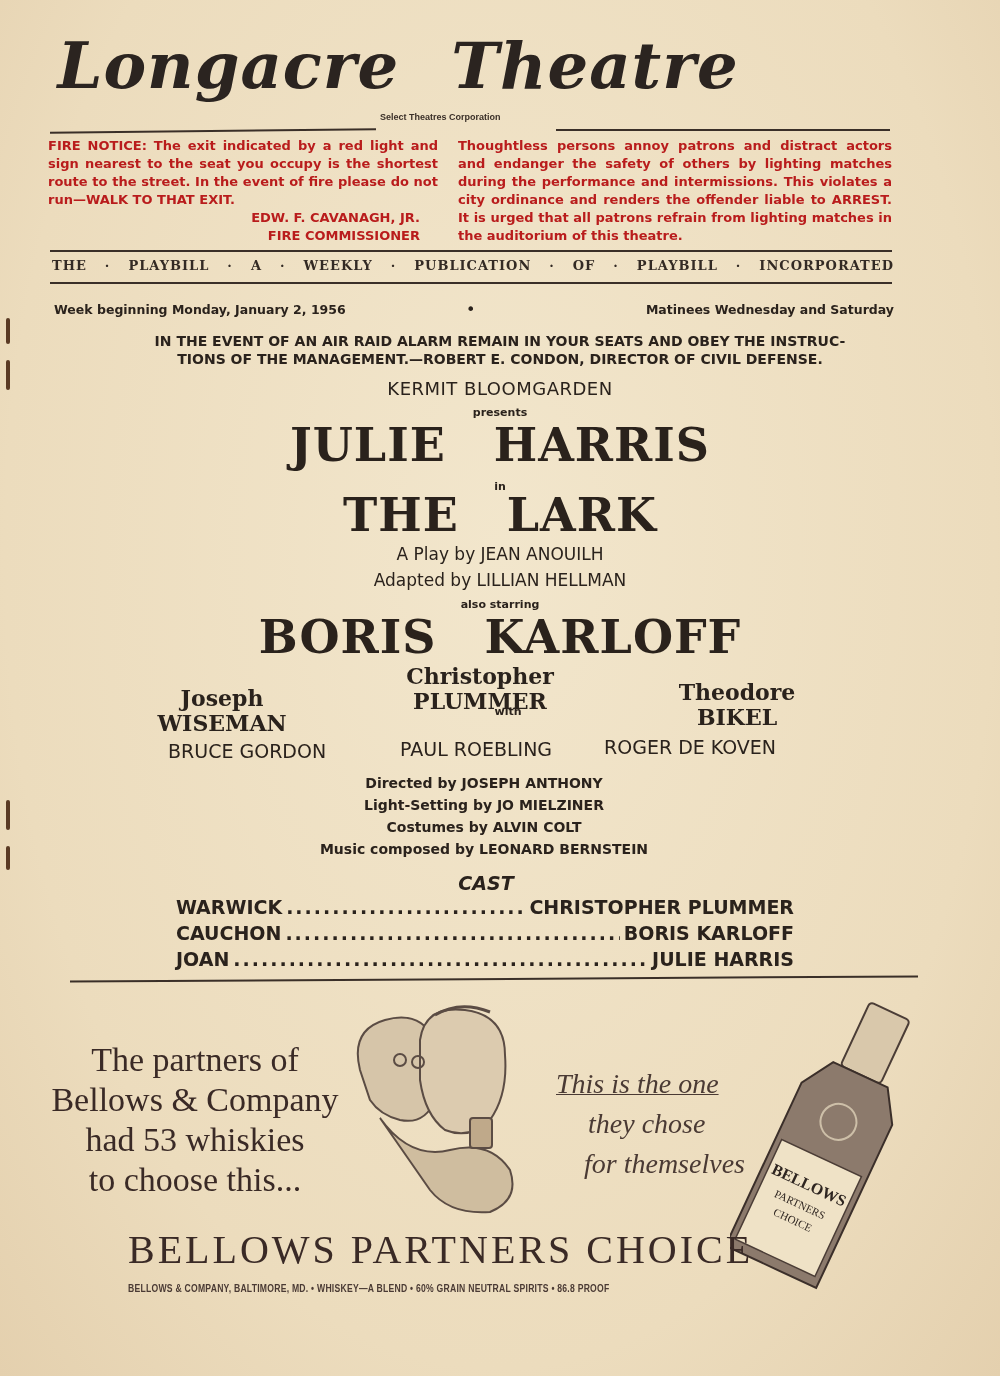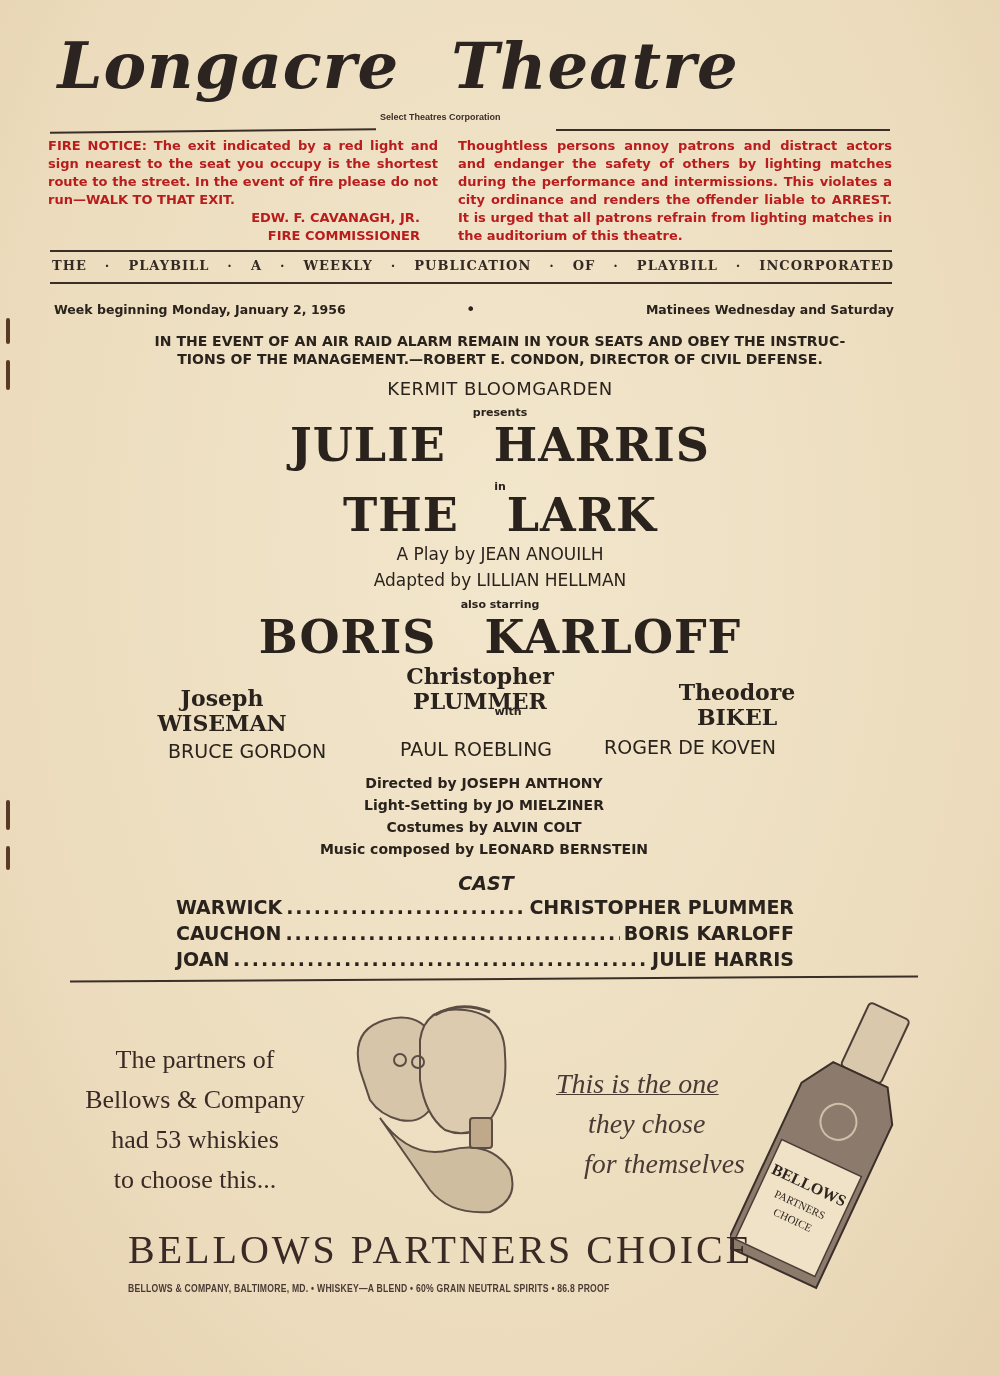--- a/index.html
+++ b/index.html
@@ -39,21 +39,21 @@
   .star { font-family: "DejaVu Serif", serif; font-weight: bold; font-size: 46px; letter-spacing: 1px; }
   .star span { margin: 0 24px; }
   .credit { font-size: 17px; }
   .billing-col { position: absolute; text-align: center; font-family: "DejaVu Serif", serif; font-weight: bold; font-size: 22px; line-height: 25px; }
   .support { position: absolute; font-size: 19px; }
   .crew { font-size: 14px; font-weight: bold; line-height: 22px; }
   .cast-head { top: 872px; font-size: 19px; font-weight: bold; }
   .cast-row { position: absolute; left: 176px; width: 618px; display: flex; align-items: baseline; font-size: 19px; font-weight: bold; }
   .cast-row .dots { flex: 1; overflow: hidden; white-space: nowrap; letter-spacing: 2px; margin: 0 4px; }
   .ad-text { font-family: "Liberation Serif", serif; color: #3a2a26; }
-  .ad-left { left: 50px; top: 1040px; width: 290px; text-align: center; font-size: 26px; line-height: 40px; }
+  .ad-left { left: 50px; top: 1040px; width: 290px; text-align: center; font-size: 34px; line-height: 40px; }
   .ad-right { left: 556px; top: 1064px; font-style: italic; font-size: 28px; line-height: 40px; color: #4a3a34; }
   .ad-right div:nth-child(2) { padding-left: 32px; }
   .ad-right div:nth-child(3) { padding-left: 28px; }
   .ad-brand { left: 128px; top: 1226px; font-size: 40px; letter-spacing: 3px; }
   .ad-fine { left: 128px; top: 1282px; font-family: "Liberation Sans", sans-serif; font-size: 10.5px; font-weight: bold; letter-spacing: 0.3px; color: #4a3a34; transform: scaleX(0.82); transform-origin: left; white-space: nowrap; }
 </style>
 </head>
 <body>
 
 <div class="staple" style="top:318px;height:26px;"></div>

